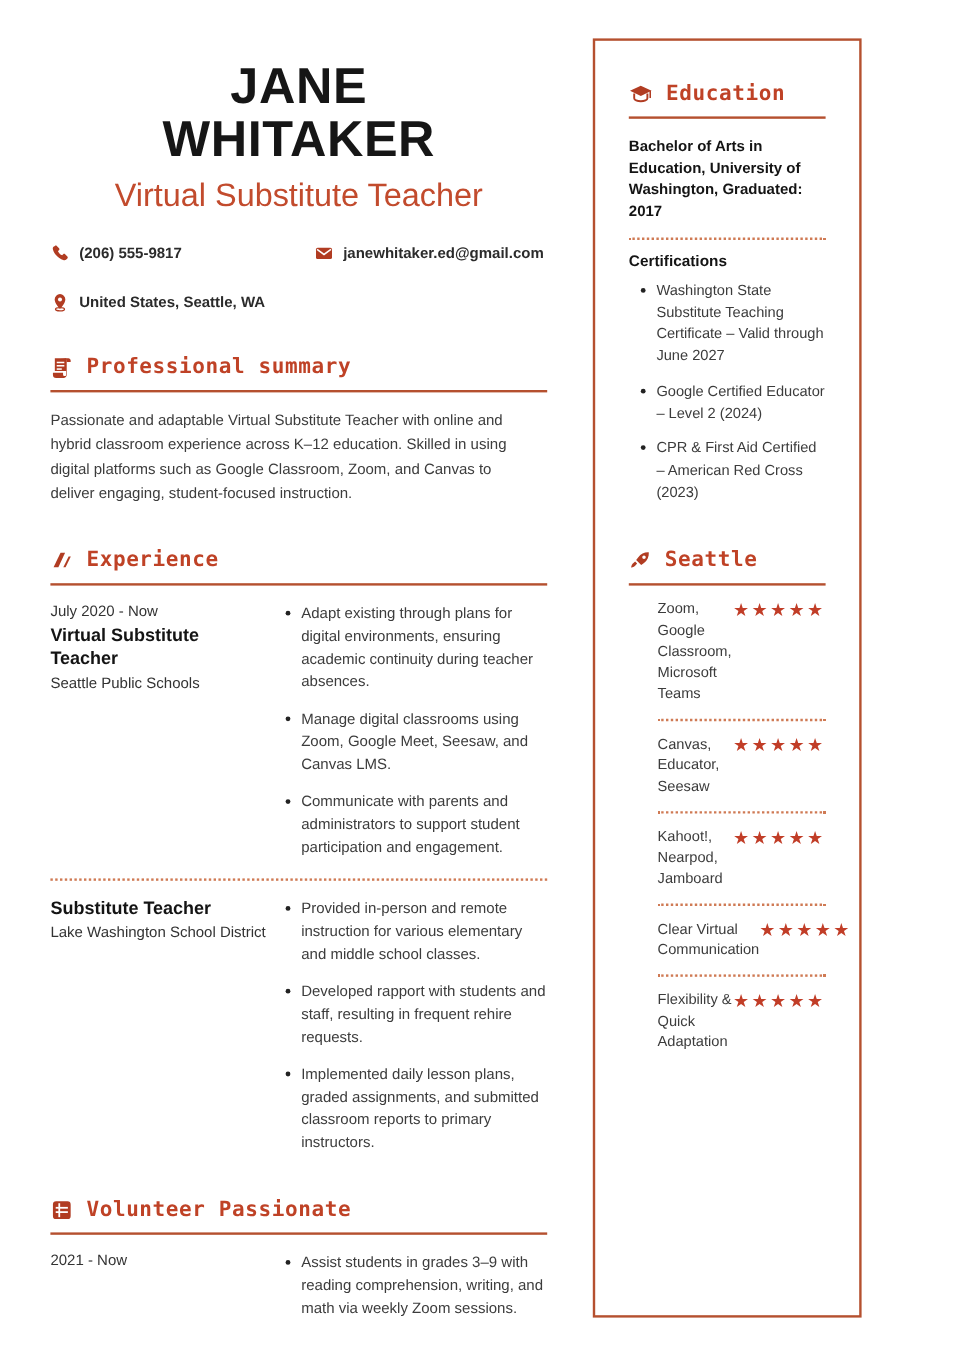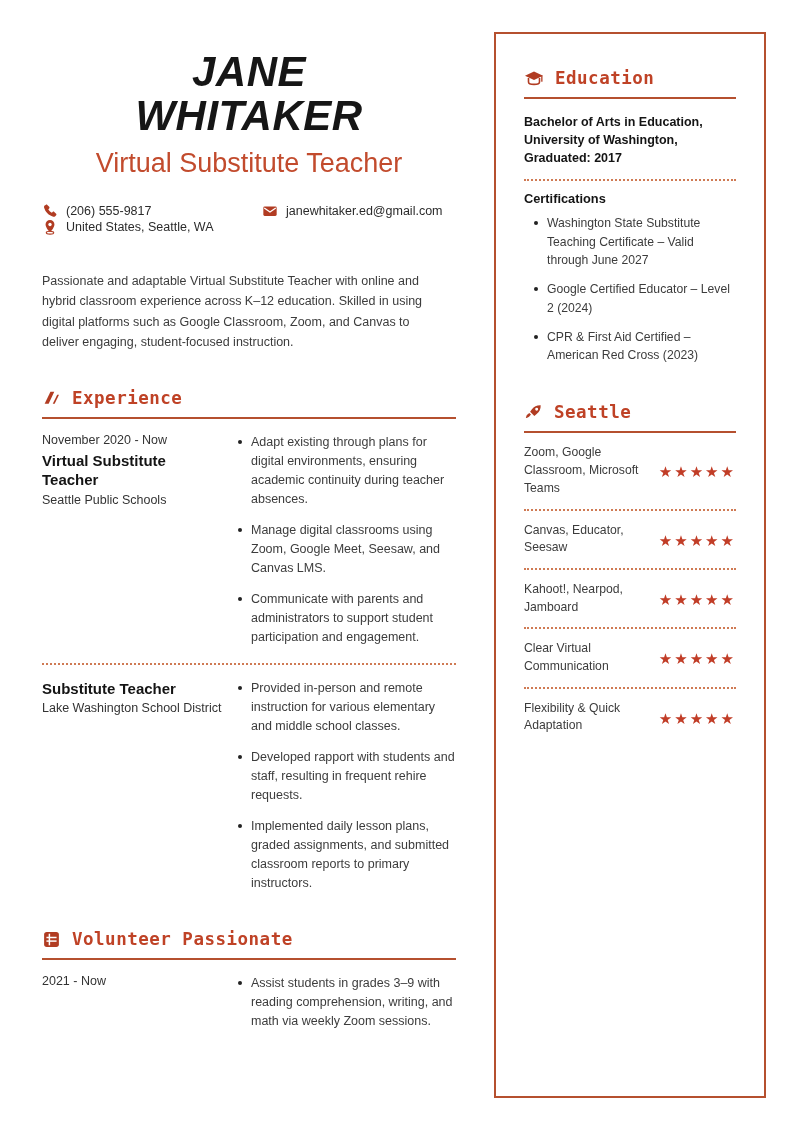--- a/index.html
+++ b/index.html
@@ -6,25 +6,25 @@
   html,body { background:#ffffff; }
   body { font-family:"Liberation Sans","DejaVu Sans",sans-serif; color:#3c3c3c; }
   .page { position:relative; width:800px; height:1131px; background:#fff; overflow:hidden; }
 
   
   .main { position:absolute; left:42px; top:0; width:414px; padding-top:50px; }
 
   .identity { text-align:center; }
   .person-name {
     font-size:42px; line-height:1.05; font-weight:700; color:#161616;
-    letter-spacing:.5px; max-width:330px; margin:0 auto; text-transform:uppercase;font-style:italic;
+    letter-spacing:.5px; max-width:330px; margin:0 auto; text-transform:uppercase;
   }
   .person-title { margin-top:10px; font-size:27px; font-weight:500; color:#c24b2d; }
 
-  .contact { margin-top:24px; display:grid; grid-template-columns:220px 1fr; row-gap:0; text-align:left; }
+  .contact { margin-top:24px; display:grid; grid-template-columns:220px 1fr; row-gap:25px; text-align:left;font-weight:bold; }
   .contact-item { display:flex; align-items:center; gap:8px; font-size:12.5px; color:#2b2b2b; }
   .contact-item svg { flex:0 0 auto; }
 
   .section { margin-top:36px; }
   .sec-head {
     display:flex; align-items:center; gap:11px;
     border-bottom:2px solid #b5502f; padding-bottom:9px;
   }
   .sec-head h2 {
     font-family:"DejaVu Sans Mono","Liberation Mono",monospace;
@@ -44,33 +44,33 @@
     margin-bottom:12px;
   }
   ul.bullets li:last-child { margin-bottom:0; }
   ul.bullets li::before {
     content:""; position:absolute; left:1px; top:7px; width:4px; height:4px; border-radius:50%;
     background:#222;
   }
 
   
   .sidebar {
-    position:absolute; left:494px; top:32px; width:272px; height:1066px;
+    position:absolute; left:494px; top:32px; width:224px; height:1066px;
     border:2px solid #b5502f; background:#fff; padding:34px 28px;
   }
   .sb-section h2 { font-family:"DejaVu Sans Mono","Liberation Mono",monospace; font-size:17.5px; font-weight:700; color:#bf4226; }
   .degree { margin-top:14px; font-size:12.5px; font-weight:700; color:#141414; line-height:1.45; }
   .dotted-sep { border-top:2px dotted #cf7a54; margin:12px 0 10px; }
   .cert-label { font-size:12.8px; font-weight:700; color:#141414; margin-bottom:8px; }
   ul.cert-list { list-style:none; margin-left:10px; }
   ul.cert-list li { position:relative; padding-left:13px; font-size:12.2px; line-height:1.5; color:#3c3c3c; margin-bottom:11px; }
   ul.cert-list li::before { content:""; position:absolute; left:0; top:7px; width:4px; height:4px; border-radius:50%; background:#222; }
 
   .skills { margin-top:38px; }
-  .skill-row { display:flex; justify-content:space-between; align-items:center; padding:11px 0; }
+  .skill-row { display:flex; justify-content:space-between; align-items:flex-start; padding:11px 0;margin-left:24px; }
   .skill-row + .skill-row { border-top:2px dotted #cf7a54; }
   .skill-label { width:140px; font-size:12.2px; line-height:1.45; color:#3c3c3c; }
   .skill-stars { font-size:15px; letter-spacing:2px; color:#c13d27; line-height:1; margin-top:2px; white-space:nowrap; }
 
   .icon { display:inline-flex; }
 </style>
 </head>
 <body>
 
 <div class="page">
@@ -106,37 +106,50 @@
                 <path fill="#b13c22" d="M9 1.2a5 5 0 0 0-5 5c0 3.7 5 8.8 5 8.8s5-5.1 5-8.8a5 5 0 0 0-5-5z"></path>
                 <circle cx="9" cy="6.2" r="1.9" fill="#fff"></circle>
               </svg>
           </span>
           <span>United States, Seattle, WA</span>
         </div>
       </div>
     </div>
 
     <div class="section">
+      <div class="sec-head">
+        <span class="icon">
+          <svg width="19" height="19" viewBox="0 0 18 18">
+              <path fill="#b13c22" d="M5 1.5h9.2c1 0 1.8.8 1.8 1.8v1.2h-3v9.8c0 1.5-1.2 2.7-2.7 2.7H4.6A2.6 2.6 0 0 1 2 14.4V13h8v1.2c0 .7.5 1.3 1.3 1.3s1.2-.6 1.2-1.3V3.3C12.5 2.3 13.3 1.5 5 1.5z"></path>
+              <rect x="4" y="4" width="6" height="1.3" fill="#fff" opacity="0"></rect>
+              <path fill="#b13c22" d="M3.5 1.5h9v10h-9z"></path>
+              <rect x="5" y="4.2" width="6" height="1.2" fill="#fff"></rect>
+              <rect x="5" y="6.8" width="6" height="1.2" fill="#fff"></rect>
+              <rect x="5" y="9.4" width="4" height="1.2" fill="#fff"></rect>
+            </svg>
+        </span>
+        <h2>Professional summary</h2>
+      </div>
       <p class="summary-text">Passionate and adaptable Virtual Substitute Teacher with online and hybrid classroom experience across K–12 education. Skilled in using digital platforms such as Google Classroom, Zoom, and Canvas to deliver engaging, student-focused instruction.</p>
     </div>
 
     <div class="section">
       <div class="sec-head">
         <span class="icon">
           <svg width="19" height="19" viewBox="0 0 18 18">
               <path fill="#b13c22" d="M2.5 14 8 2.5h3.6L6.3 14z"></path>
               <path fill="#b13c22" d="M10.2 14l4.2-8.6h1.7L12 14z"></path>
             </svg>
         </span>
         <h2>Experience</h2>
       </div>
 
       <div class="entry">
         <div>
-          <div class="entry-date">November 2020 - Now</div>
+          <div class="entry-date">July 2020 - Now</div>
           <div class="entry-title">Virtual Substitute Teacher</div>
           <div class="entry-company">Seattle Public Schools</div>
         </div>
         <ul class="bullets">
           <li>Adapt existing through plans for digital environments, ensuring academic continuity during teacher absences.</li>
           <li>Manage digital classrooms using Zoom, Google Meet, Seesaw, and Canvas LMS.</li>
           <li>Communicate with parents and administrators to support student participation and engagement.</li>
         </ul>
       </div>
 

